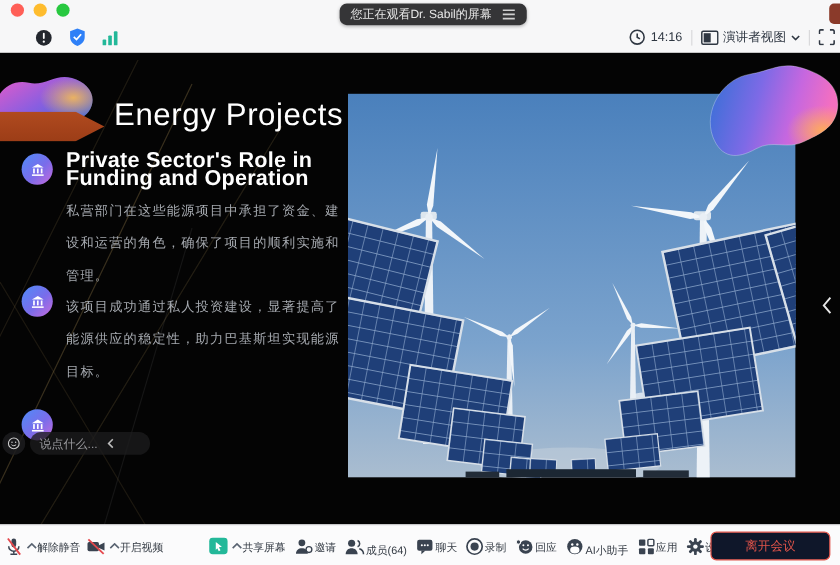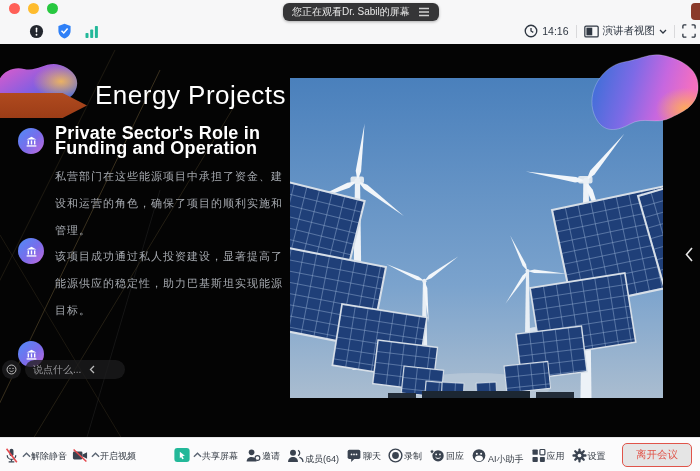--- a/index.html
+++ b/index.html
@@ -58,21 +58,21 @@
   
   .bottombar{position:absolute;bottom:0;left:0;width:700px;height:33px;background:#fbfbfc;border-top:1px solid #e7e7e9;}
   .cluster{position:absolute;top:0;height:33px;display:flex;align-items:center;}
   .cl-left{left:2px;gap:2px;}
   .cl-mid{left:172px;gap:4px;}
   .tbitem{display:flex;flex-direction:row;align-items:center;justify-content:center;min-width:32px;padding:1px 1px 0 1px;cursor:default;}
   .tbitem .iconrow{height:17px;display:flex;align-items:center;gap:2px;}
   .tbitem .lbl{font-size:9px;color:#333a43;line-height:10px;margin-top:1px;white-space:nowrap;}
   .w46{min-width:46px;}.w42{min-width:42px;align-items:flex-end;}.w34{min-width:34px;}
   .leave-btn{
-    position:absolute;right:8px;top:5px;height:22px;padding:0 13px;background:#e5e5e5;
+    position:absolute;right:8px;top:5px;height:22px;padding:0 28px;background:#0f172a;
     border:1px solid #e0544a;border-radius:5px;color:#e0544a;font-size:10.5px;
     display:flex;align-items:center;cursor:default;
   }
 </style>
 </head>
 <body>
 
 <div class="chrome">
   <div class="macbar">
     <span class="dot red"></span>

